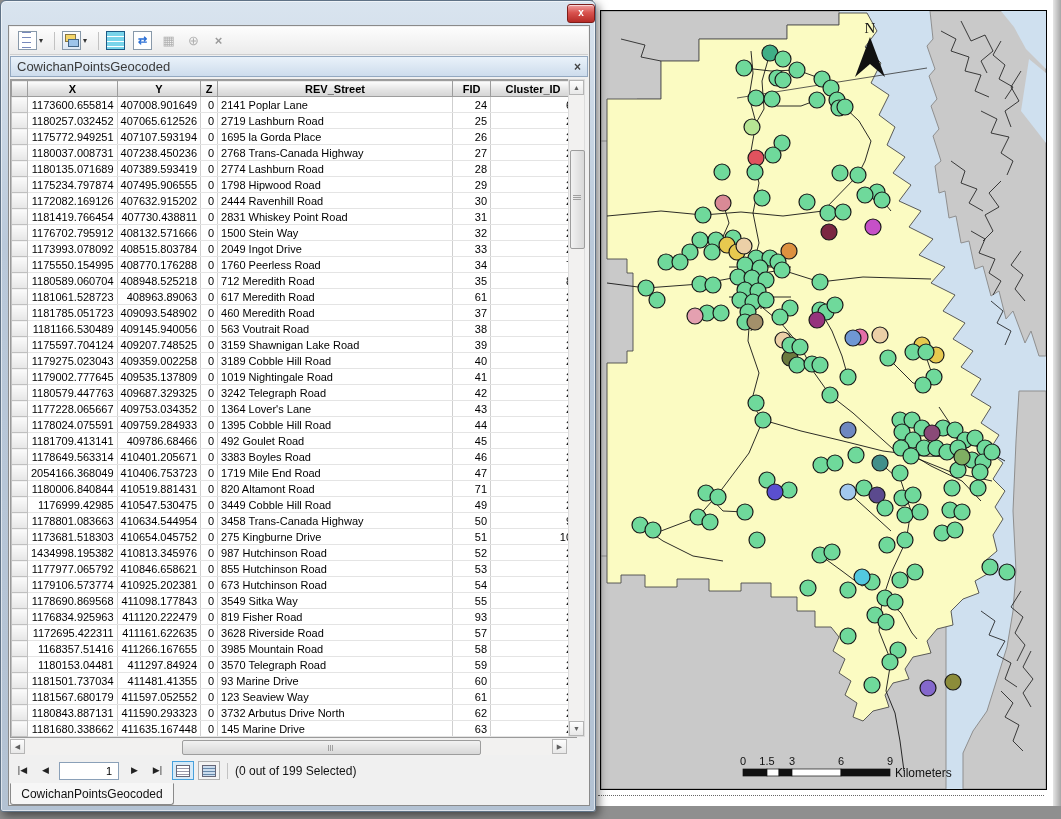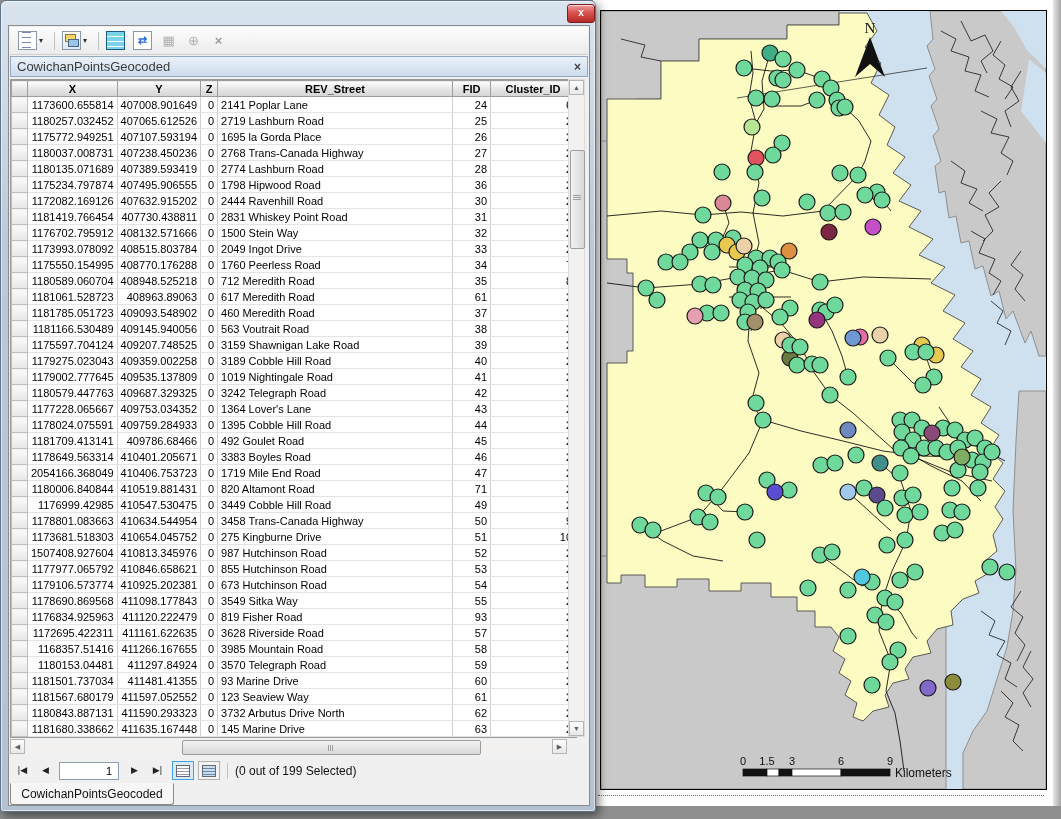--- a/index.html
+++ b/index.html
@@ -509,21 +509,21 @@
               <td class="c3">2774 Lashburn Road</td>
               <td class="c4">28</td>
               <td class="c5">2</td>
             </tr>
             <tr>
               <td class="sel"></td>
               <td class="c0">1175234.797874</td>
               <td class="c1">407495.906555</td>
               <td class="c2">0</td>
               <td class="c3">1798 Hipwood Road</td>
-              <td class="c4">36</td>
+              <td class="c4">29</td>
               <td class="c5">2</td>
             </tr>
             <tr>
               <td class="sel"></td>
               <td class="c0">1172082.169126</td>
               <td class="c1">407632.915202</td>
               <td class="c2">0</td>
               <td class="c3">2444 Ravenhill Road</td>
               <td class="c4">30</td>
               <td class="c5">2</td>
@@ -712,21 +712,21 @@
               <td class="sel"></td>
               <td class="c0">1173681.518303</td>
               <td class="c1">410654.045752</td>
               <td class="c2">0</td>
               <td class="c3">275 Kingburne Drive</td>
               <td class="c4">51</td>
               <td class="c5">10</td>
             </tr>
             <tr>
               <td class="sel"></td>
-              <td class="c0">1507408.927604</td>
+              <td class="c0">1434998.195382</td>
               <td class="c1">410813.345976</td>
               <td class="c2">0</td>
               <td class="c3">987 Hutchinson Road</td>
               <td class="c4">52</td>
               <td class="c5">2</td>
             </tr>
             <tr>
               <td class="sel"></td>
               <td class="c0">1177977.065792</td>
               <td class="c1">410846.658621</td>

